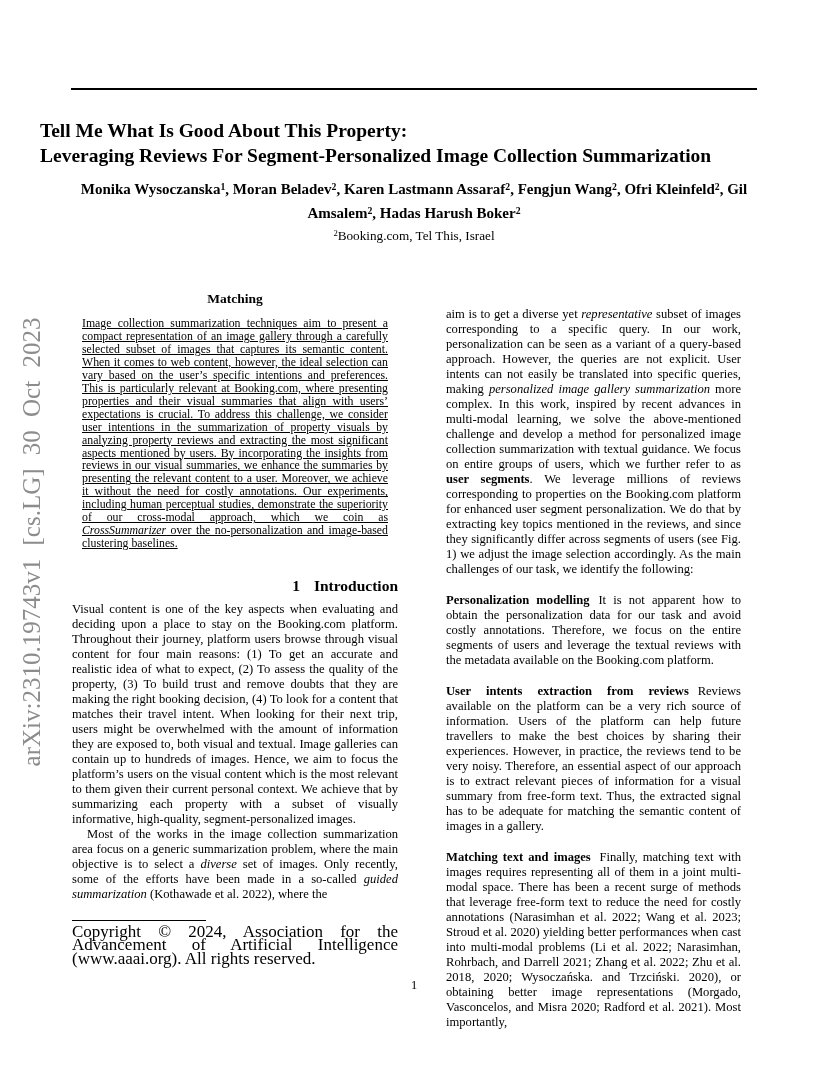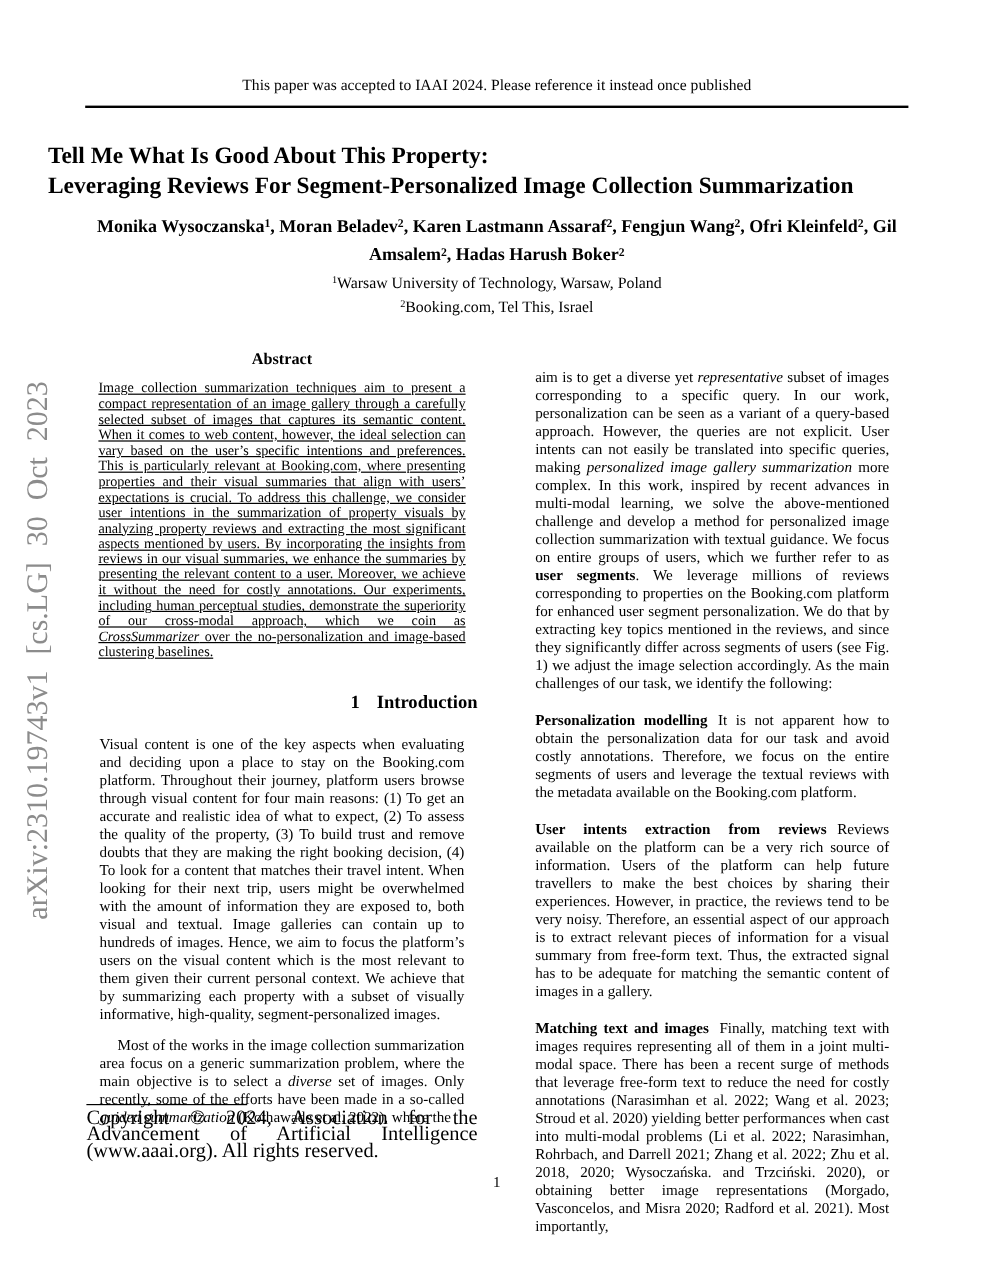--- a/index.html
+++ b/index.html
@@ -77,21 +77,21 @@
     position: absolute;
     top: 287px; left: 0; width: 100%;
     text-align: right;
     font-size: 15.5px; font-weight: bold;
   }
   .section-heading .sec-num { margin-right: 14px; }
   .intro-flow {
     position: absolute;
     top: 311px; left: 0; right: 0;
   }
-  .intro-flow p { margin: 11px; }
+  .intro-flow p { margin: 0; }
   .indent { text-indent: 15px; }
   .footnote {
     position: absolute;
     top: 629px; left: 0; right: 0;
     font-size: 17px;
     line-height: 13.4px;
     text-align: justify;
   }
   .footnote-rule {
     width: 134px; height: 1px; background: #000000; margin-bottom: 4px;
@@ -121,37 +121,35 @@
     top: 978px; left: 0; width: 100%;
     text-align: center;
     font-size: 12.5px;
   }
 </style>
 </head>
 <body>
 
 <div class="page">
 
-  <div class="notice">This paper was accepted to IAAI 2024. Please reference it instead once published</div>
   <div class="header-rule"></div>
 
   <div class="title">
     <div>Tell Me What Is Good About This Property:</div>
     <div>Leveraging Reviews For Segment-Personalized Image Collection Summarization</div>
   </div>
 
   <div class="authors"><span>Monika Wysoczanska</span><span class="s-sup">1</span><span>, Moran Beladev</span><span class="s-sup">2</span><span>, Karen Lastmann Assaraf</span><span class="s-sup">2</span><span>, Fengjun Wang</span><span class="s-sup">2</span><span>, Ofri Kleinfeld</span><span class="s-sup">2</span><span>, Gil Amsalem</span><span class="s-sup">2</span><span>, Hadas Harush Boker</span><span class="s-sup">2</span></div>
 
   <div class="affiliations">
-    <div><span class="s-sup">1</span><span>Warsaw University of Technology, Warsaw, Poland</span></div>
     <div><span class="s-sup">2</span><span>Booking.com, Tel This, Israel</span></div>
   </div>
 
   <div class="col col-left">
-    <div class="abstract-heading">Abstract</div>
+    <div class="abstract-heading">Matching</div>
     <div class="abstract-body"><span>Image collection summarization techniques aim to present a compact representation of an image gallery through a carefully selected subset of images that captures its semantic content. When it comes to web content, however, the ideal selection can vary based on the user’s specific intentions and preferences. This is particularly relevant at Booking.com, where presenting properties and their visual summaries that align with users’ expectations is crucial. To address this challenge, we consider user intentions in the summarization of property visuals by analyzing property reviews and extracting the most significant aspects mentioned by users. By incorporating the insights from reviews in our visual summaries, we enhance the summaries by presenting the relevant content to a user. Moreover, we achieve it without the need for costly annotations. Our experiments, including human perceptual studies, demonstrate the superiority of our cross-modal approach, which we coin as </span><span class="s-i">CrossSummarizer</span><span> over the no-personalization and image-based clustering baselines.</span></div>
 
     <div class="section-heading">
       <span class="sec-num">1</span><span>Introduction</span>
     </div>
 
     <div class="intro-flow">
       <p>Visual content is one of the key aspects when evaluating and deciding upon a place to stay on the Booking.com platform. Throughout their journey, platform users browse through visual content for four main reasons: (1) To get an accurate and realistic idea of what to expect, (2) To assess the quality of the property, (3) To build trust and remove doubts that they are making the right booking decision, (4) To look for a content that matches their travel intent. When looking for their next trip, users might be overwhelmed with the amount of information they are exposed to, both visual and textual. Image galleries can contain up to hundreds of images. Hence, we aim to focus the platform’s users on the visual content which is the most relevant to them given their current personal context. We achieve that by summarizing each property with a subset of visually informative, high-quality, segment-personalized images.</p>
       <p class="indent"><span>Most of the works in the image collection summarization area focus on a generic summarization problem, where the main objective is to select a </span><span class="s-i">diverse</span><span> set of images. Only recently, some of the efforts have been made in a so-called </span><span class="s-i">guided summarization</span><span> (Kothawade et al. 2022), where the</span></p>
     </div>

